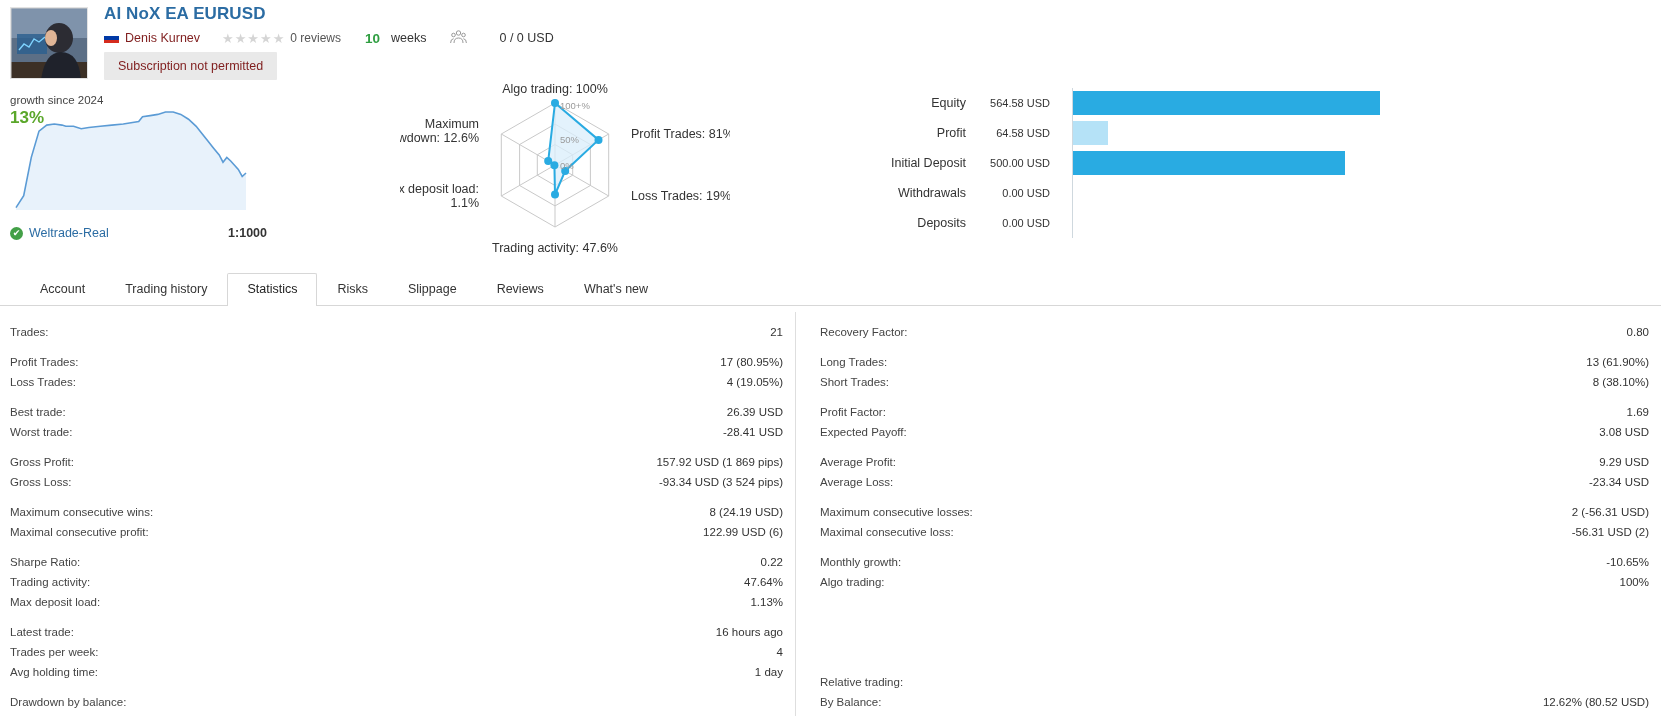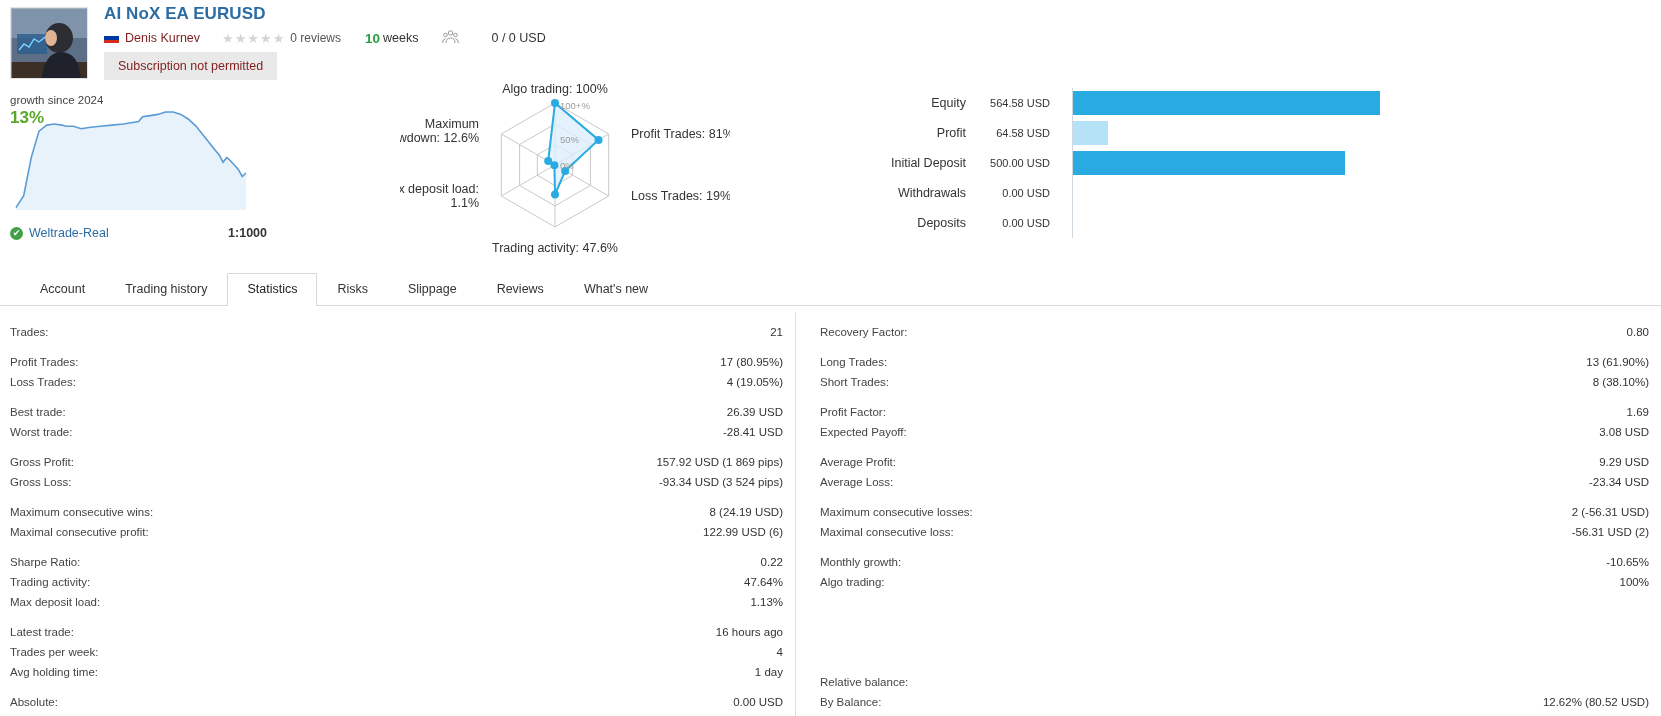--- a/index.html
+++ b/index.html
@@ -31,21 +31,21 @@
   }
   .metarow { position: absolute; left: 104px; top: 29px; height: 18px; display:flex; align-items:center; }
   .flag { width: 15px; height: 10px; display:inline-block; position:relative; margin-right:6px; border:0; }
   .flag i { display:block; height:3.33px; }
   .flag .w { background:#ffffff; } .flag .b { background:#0039a6; } .flag .r { background:#d52b1e; }
   .author { color:#7f1d1d; font-size:12.5px; margin-right:22px; }
   .stars { display:flex; gap:1px; margin-right:6px; }
   .star { color:#d5d5d5; font-size:13px; line-height:13px; }
   .reviews { color:#555; font-size:12px; margin-right:24px; }
   .weeks-num { color:#2f9e41; font-weight:bold; font-size:13.5px; }
-  .weeks-lbl { color:#333; font-size:12.5px; margin-left:3px; margin-right:24px; }
+  .weeks-lbl { color:#333; font-size:12.5px; margin-left:11px; margin-right:24px; }
   .subs-icon { margin-right:6px; color:#8a8a8a; }
   .subs-val { color:#333; font-size:12.5px;padding-left:26px; }
 
   .subs-btn {
     position:absolute; left:104px; top:52px;
     background:#e9e9e9; color:#7f1d1d; border:none;
     padding:7px 14px; font-size:12.5px; font-family:inherit;
     border-radius:1px; cursor:default;
   }
 
@@ -311,20 +311,24 @@
       <div class="srow">
         <span class="k">Trades per week:</span>
         <span class="v v-grey">4</span>
       </div>
       <div class="srow">
         <span class="k">Avg holding time:</span>
         <span class="v v-grey">1 day</span>
       </div>
       <div class="gap"></div>
       <div class="srow">
+        <span class="k">Drawdown by balance:</span>
+        <span class="v v-grey"></span>
+      </div>
+      <div class="srow">
         <span class="k">Absolute:</span>
         <span class="v v-grey">0.00 USD</span>
       </div>
     </div>
   <div class="col right" id="stats-right">
       <div class="srow">
         <span class="k">Recovery Factor:</span>
         <span class="v v-grey">0.80</span>
       </div>
       <div class="gap"></div>
@@ -380,21 +384,21 @@
       <div class="srow">
         <span class="k">&nbsp;</span>
         <span class="v">&nbsp;</span>
       </div>
       <div class="srow">
         <span class="k">&nbsp;</span>
         <span class="v">&nbsp;</span>
       </div>
       <div class="gap"></div>
       <div class="srow">
-        <span class="k">Relative balance:</span>
+        <span class="k">Relative trading:</span>
         <span class="v v-grey"></span>
       </div>
       <div class="srow">
         <span class="k">By Balance:</span>
         <span class="v v-grey">12.62% (80.52 USD)</span>
       </div>
       <div class="srow">
         <span class="k">By Equity:</span>
         <span class="v v-grey">4.81% (29.55 USD)</span>
       </div>

